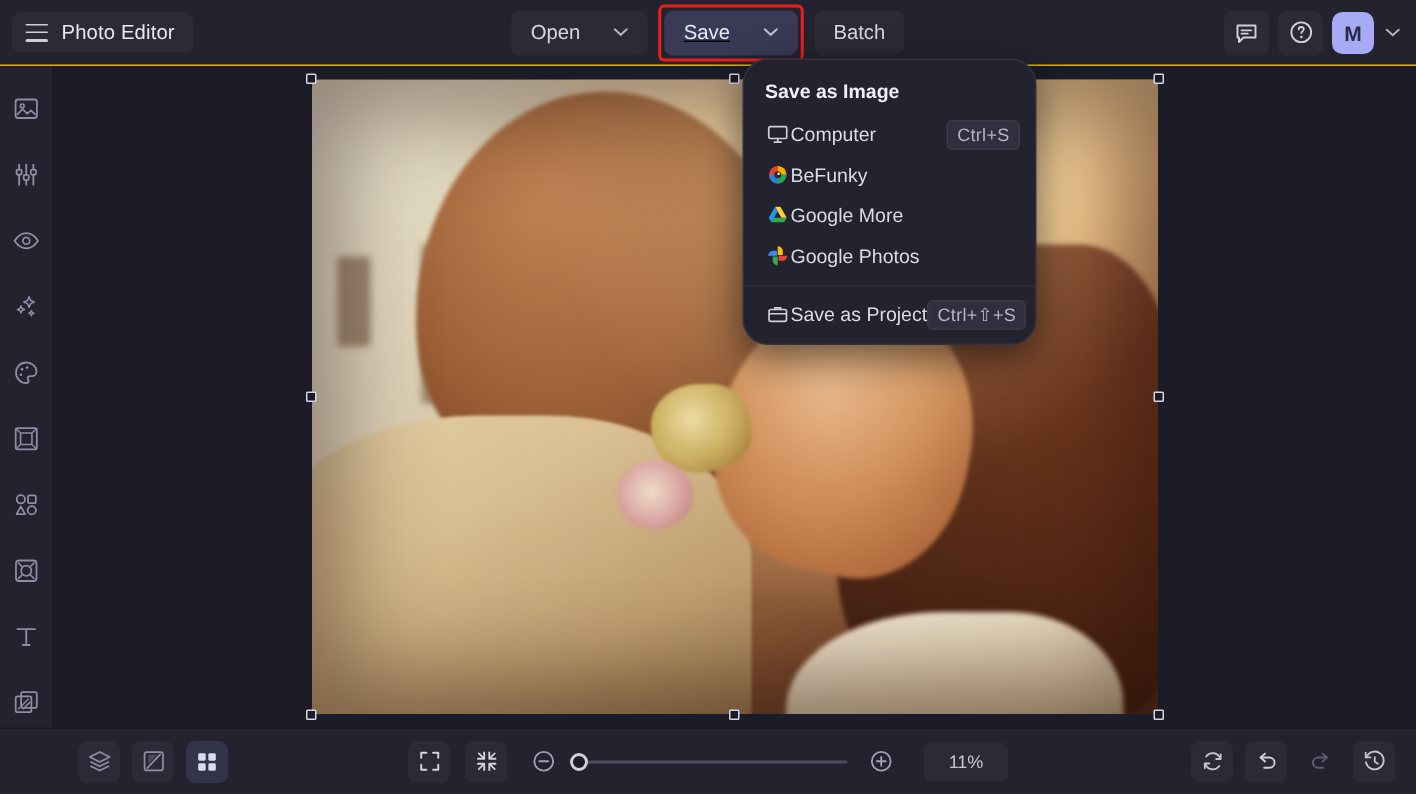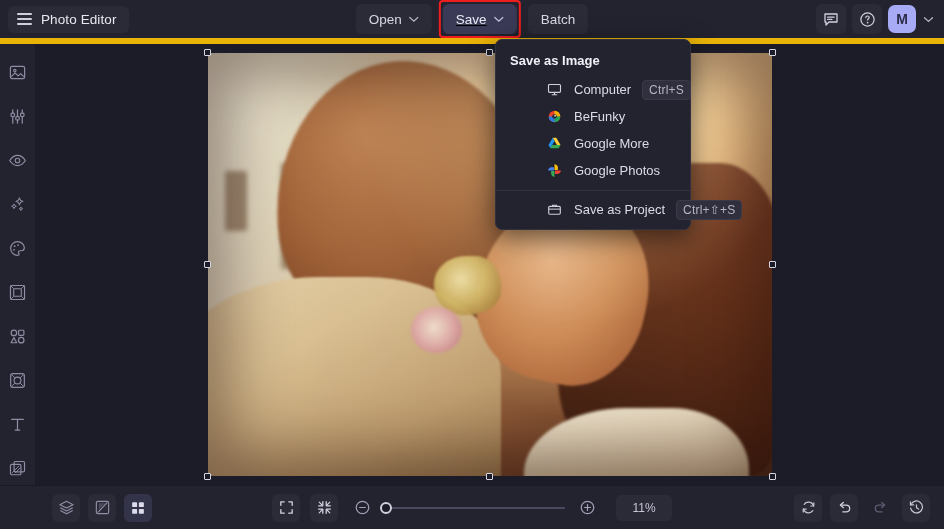--- a/index.html
+++ b/index.html
@@ -10,38 +10,38 @@
     font-family: "Liberation Sans", sans-serif;
     -webkit-font-smoothing: antialiased;
   }
   .app { position: relative; width: 944px; height: 529px; background: #1c1c28; }
 
   
   .header {
     position: absolute; top: 0; left: 0; width: 944px; height: 44px;
     background: #23232f;
     display: flex; align-items: center;
-    border-bottom: 6px solid #eab308;
+    border-bottom: 1px solid #eab308;
     z-index: 40;
   }
   .brand {
     display: flex; align-items: center; gap: 9px;
     margin-left: 8px; padding: 6px 12px 6px 9px;
     background: #2b2b38; border-radius: 6px; cursor: pointer;
   }
   .brand-label { color: #e8e8ef; font-size: 13.5px; letter-spacing: .1px; }
   .hamburger { width: 15px; height: 12px; display:flex; flex-direction:column; justify-content:space-between; }
   .hamburger i { display:block; height:1.7px; background:#cfcfdc; border-radius:2px; }
 
   .hdr-center {
     position: absolute; left: 50%; transform: translateX(-50%);
     display: flex; align-items: center; gap: 8px;
   }
   .hbtn {
-    display: flex; align-items: center; gap: 7px;
+    display: flex; align-items: center; gap: 22px;
     height: 30px; padding: 0 13px;
     background: #2b2b38; border: none; border-radius: 6px;
     color: #d8d8e4; font-size: 13.5px; font-family: inherit; cursor: pointer;
   }
   .hbtn .cv { opacity: .85; }
   .save-wrap { position: relative; padding: 3px; }
   .save-wrap.highlight { outline: 2px solid #ef1e1e; outline-offset: -1px; border-radius: 3px; text-decoration: underline; }
   .save-btn { background: #3a3a57; color: #e9e9f5; }
 
   .hdr-right {
@@ -195,31 +195,31 @@
   .zoom-val {
     min-width:56px; height:26px; background:#2b2b38; border-radius:5px;
     display:flex; align-items:center; justify-content:center;
     color:#c6c6d6; font-size:12px; margin-left:10px; cursor:pointer;
   }
   .circ-btn { color:#a0a0b6; cursor:pointer; display:flex; align-items:center; }
 
   
   .dropdown {
     position:absolute; top:39px; left:495px; width:196px;
-    background:#23232f; border:1px solid #32323f; border-radius:7px;
+    background:#23232f; border:1px solid #32323f; border-radius:17px;
     padding:6px 0 6px; z-index:60;
     box-shadow: 0 8px 26px rgba(0,0,0,.55);
   }
   .dd-title {
     padding:7px 14px 8px; color:#f0f0f7; font-size:13px; font-weight:bold;
   }
   .dd-item {
-    display:flex; align-items:center; gap:11px;
+    display:flex; align-items:center; 
     height:27px; padding:0 10px 0 14px; cursor:pointer;
-    color:#dcdce8; font-size:13px;margin-left:36px;
+    color:#dcdce8; font-size:13px;
   }
   .dd-ico { width:17px; height:17px; display:flex; align-items:center; justify-content:center; flex:none; }
   .dd-label { flex:1; white-space:nowrap; }
   .kbd {
     background:#2f2f3d; color:#b5b5c8; font-size:12px;
     padding:2px 6px; border-radius:4px; letter-spacing:.2px;
     border:1px solid #3a3a48;
   }
   .dd-sep { height:1px; background:#33333f; margin:6px 0 5px; }
   .chev-r { color:#9a9ab0; font-size:12px; }

